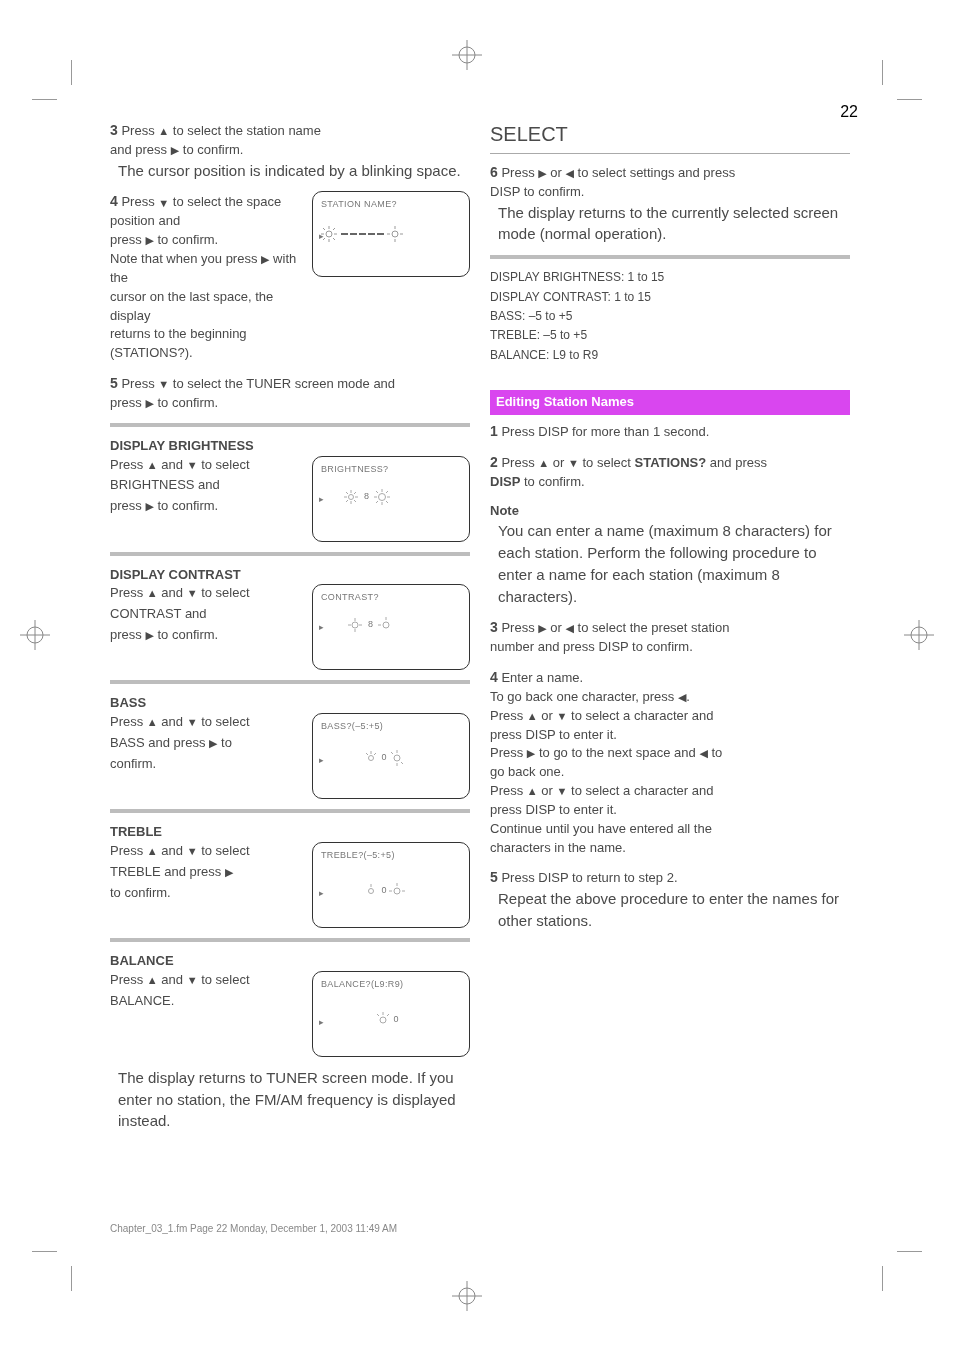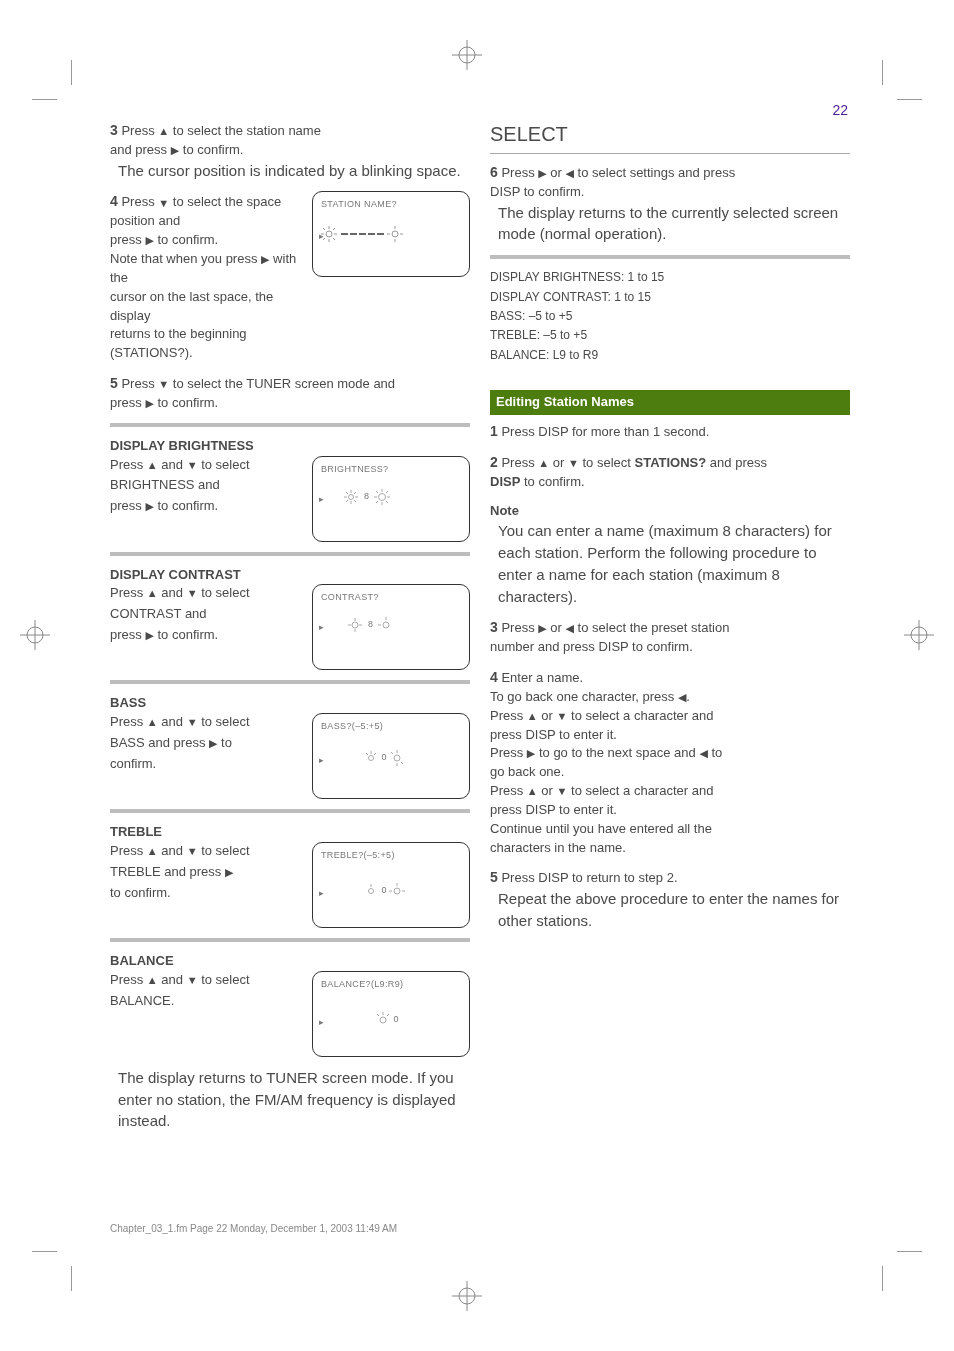--- a/index.html
+++ b/index.html
@@ -64,37 +64,37 @@
   }
   .lcd .title { position:absolute; top:6px; left:8px; right:8px; font-size:9px; letter-spacing: 0.04em; color:#777; }
   .lcd .body { position:absolute; top:22px; left:8px; right:8px; font-size:9px; color:#777; }
   .lcd .pointer { position:absolute; left:6px; font-size:9px; color:#777; }
   .lcd .cursor { display:inline-block; width:7px; height:2px; background:#666; vertical-align:middle; margin:0 1px; }
   hr.sep { border:none; border-top:4px solid #bdbdbd; margin: 10px 0; }
   hr.thin { border:none; border-top:1.5px solid #aaa; margin: 4px 0 8px; }
 
   .heading { font-weight: normal; font-size: 20px; margin-bottom: 2px; }
   .sectionbar {
-    background: #4d7c0f;
+    background: #d946ef;
     color: #fff;
     font-weight: bold;
     padding: 3px 6px;
     font-size: 13px;
     margin: 6px 0;
   }
   .small { font-size: 12px; }
   .note { font-size: 15px; margin-left: 8px; }
   .tight > div { margin-bottom: 2px; }
 
   .pagenum {
     position: absolute;
     top: 100px;
-    right: 106px;
-    font-size: 14px;
-    color: #4c1d95;
+    right: 96px;
+    font-size: 16px;
+    color: #000000;
   }
   .footer {
     position: absolute;
     left: 110px;
     bottom: 115px;
     font-size: 10px;
     color: #888;
   }
 
   .sun {

